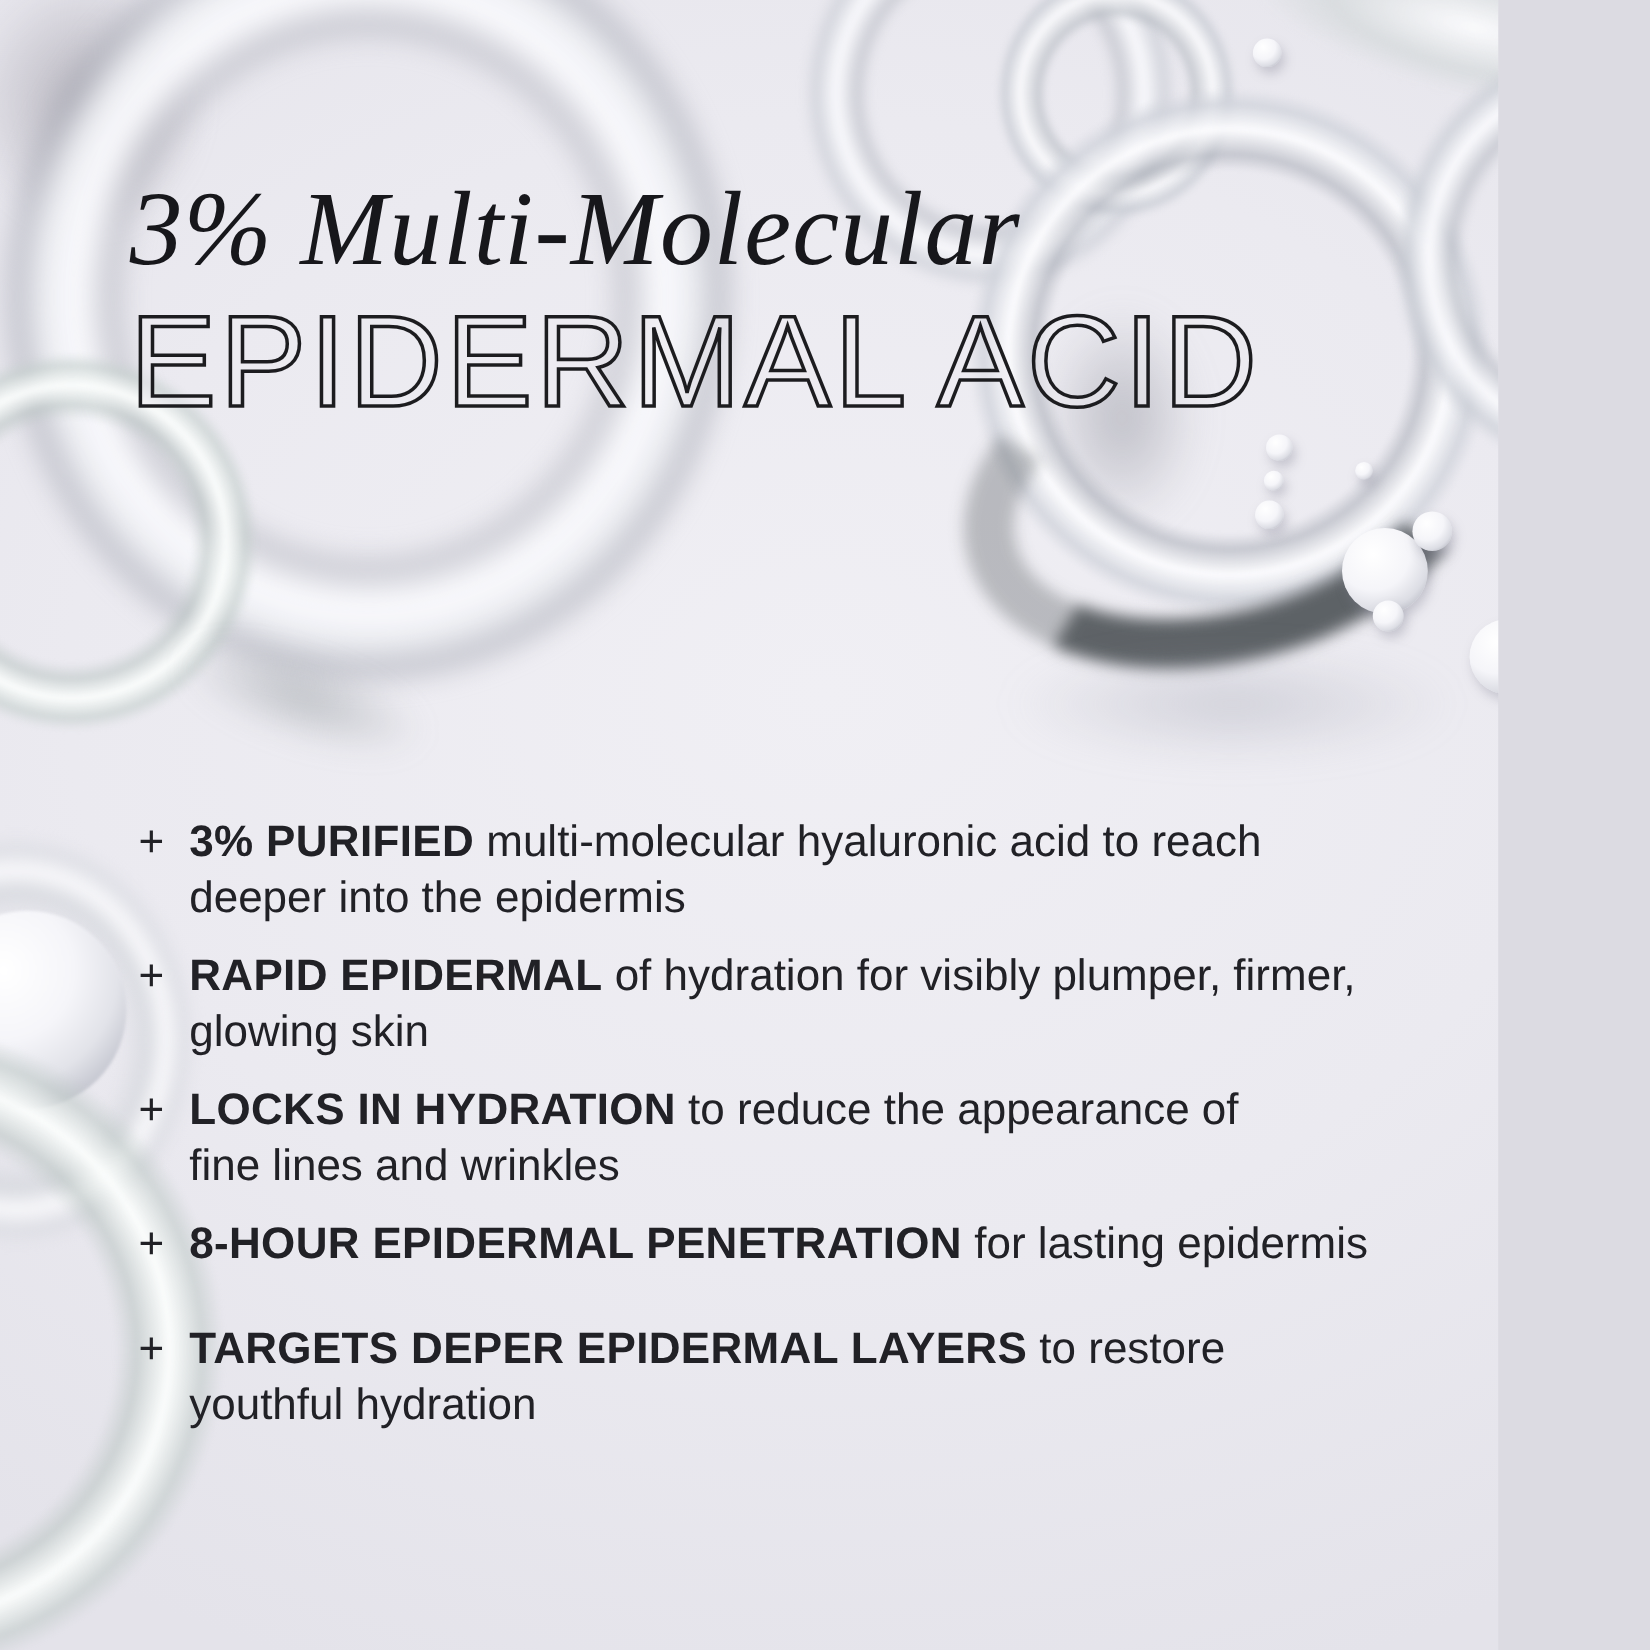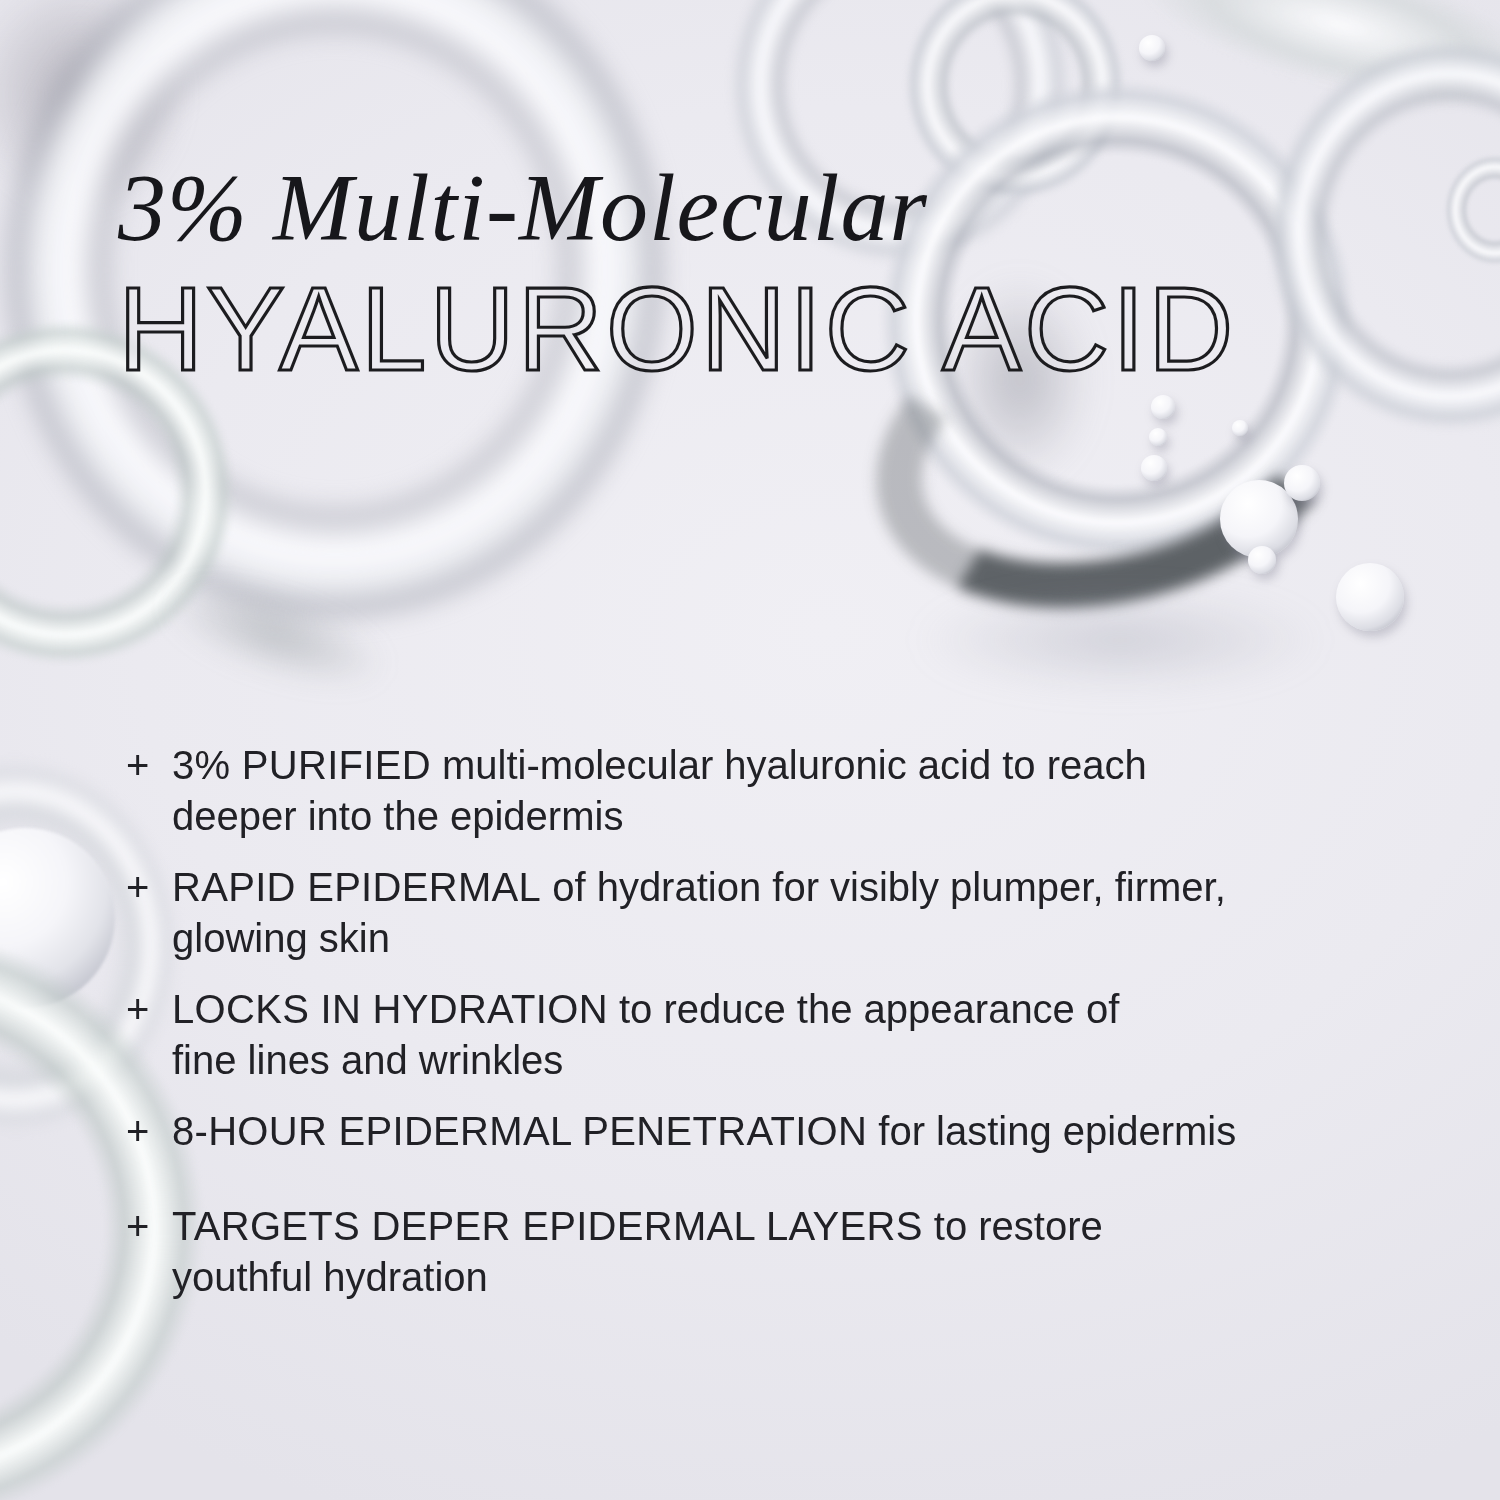--- a/index.html
+++ b/index.html
@@ -1,18 +1,18 @@
 <!DOCTYPE html>
 <html><head>
 <meta charset="utf-8">
 <style>
   html, body { margin: 0; padding: 0; background: #dcdbe2; }
   .canvas {
     position: relative;
-    width: 1500px;
+    width: 1362px;
     height: 1500px;
     overflow: hidden;
     background: radial-gradient(1250px 950px at 55% 42%, #f0eff4 0%, #ebeaf0 55%, #e4e3ea 100%);
     font-family: "Liberation Sans", sans-serif;
     color: #1d1d21;
   }
 
   
   .bg { position: absolute; inset: 0; z-index: 1; pointer-events: none; }
   .bg div { position: absolute; }
@@ -207,21 +207,21 @@
     list-style: none;
     margin: 0; padding: 0;
     font-size: 40px;
     line-height: 51px;
     color: #212126;
   }
   .benefit { position: relative; padding-left: 46px; }
   .benefit + .benefit { margin-top: 20px; }
   .benefit:last-child { margin-top: 44px; }
   .plus { position: absolute; left: 0; top: 0; font-weight: 400; }
-  .lead { font-weight: 400; letter-spacing: 0.3px; }
+  .lead { font-weight: 700; letter-spacing: 0.3px; }
   .rest { white-space: pre-line; }
 </style>
 </head>
 <body>
 
 <div class="canvas">
 
   <div class="bg">
     <div class="corner-shade"></div>
     <div class="ring ring-top-left"></div>
@@ -247,21 +247,21 @@
     <div class="pearl p4"></div>
     <div class="pearl p5"></div>
     <div class="pearl p6"></div>
     <div class="pearl p7"></div>
     <div class="pearl p8"></div>
     <div class="pearl p9"></div>
   </div>
 
   <header class="header">
     <div class="subtitle">3% Multi-Molecular</div>
-    <div class="title-caps">HYALURONIC ACID</div>
+    <div class="title-caps">EPIDERMAL ACID</div>
   </header>
 
   <ul class="benefits">
     <li class="benefit">
       <span class="plus">+</span>
       <span class="lead">3% PURIFIED</span>
       <span class="rest">multi-molecular hyaluronic acid to reach
 deeper into the epidermis</span>
     </li>
     <li class="benefit">

